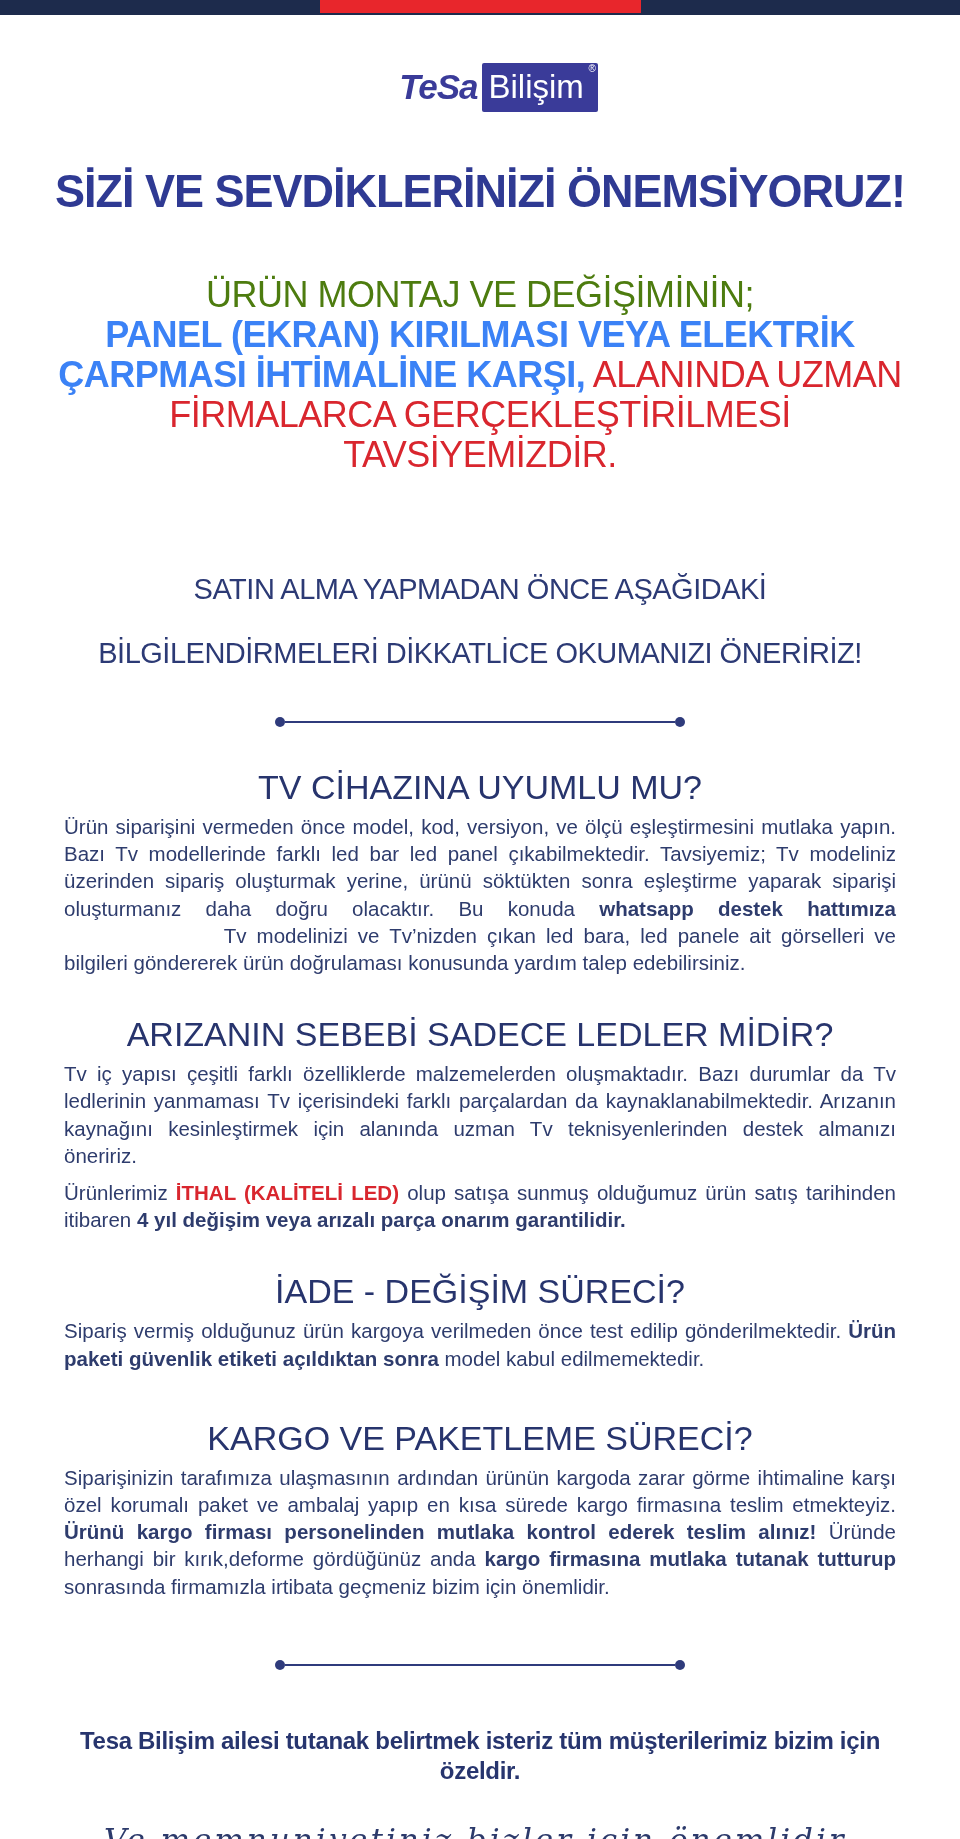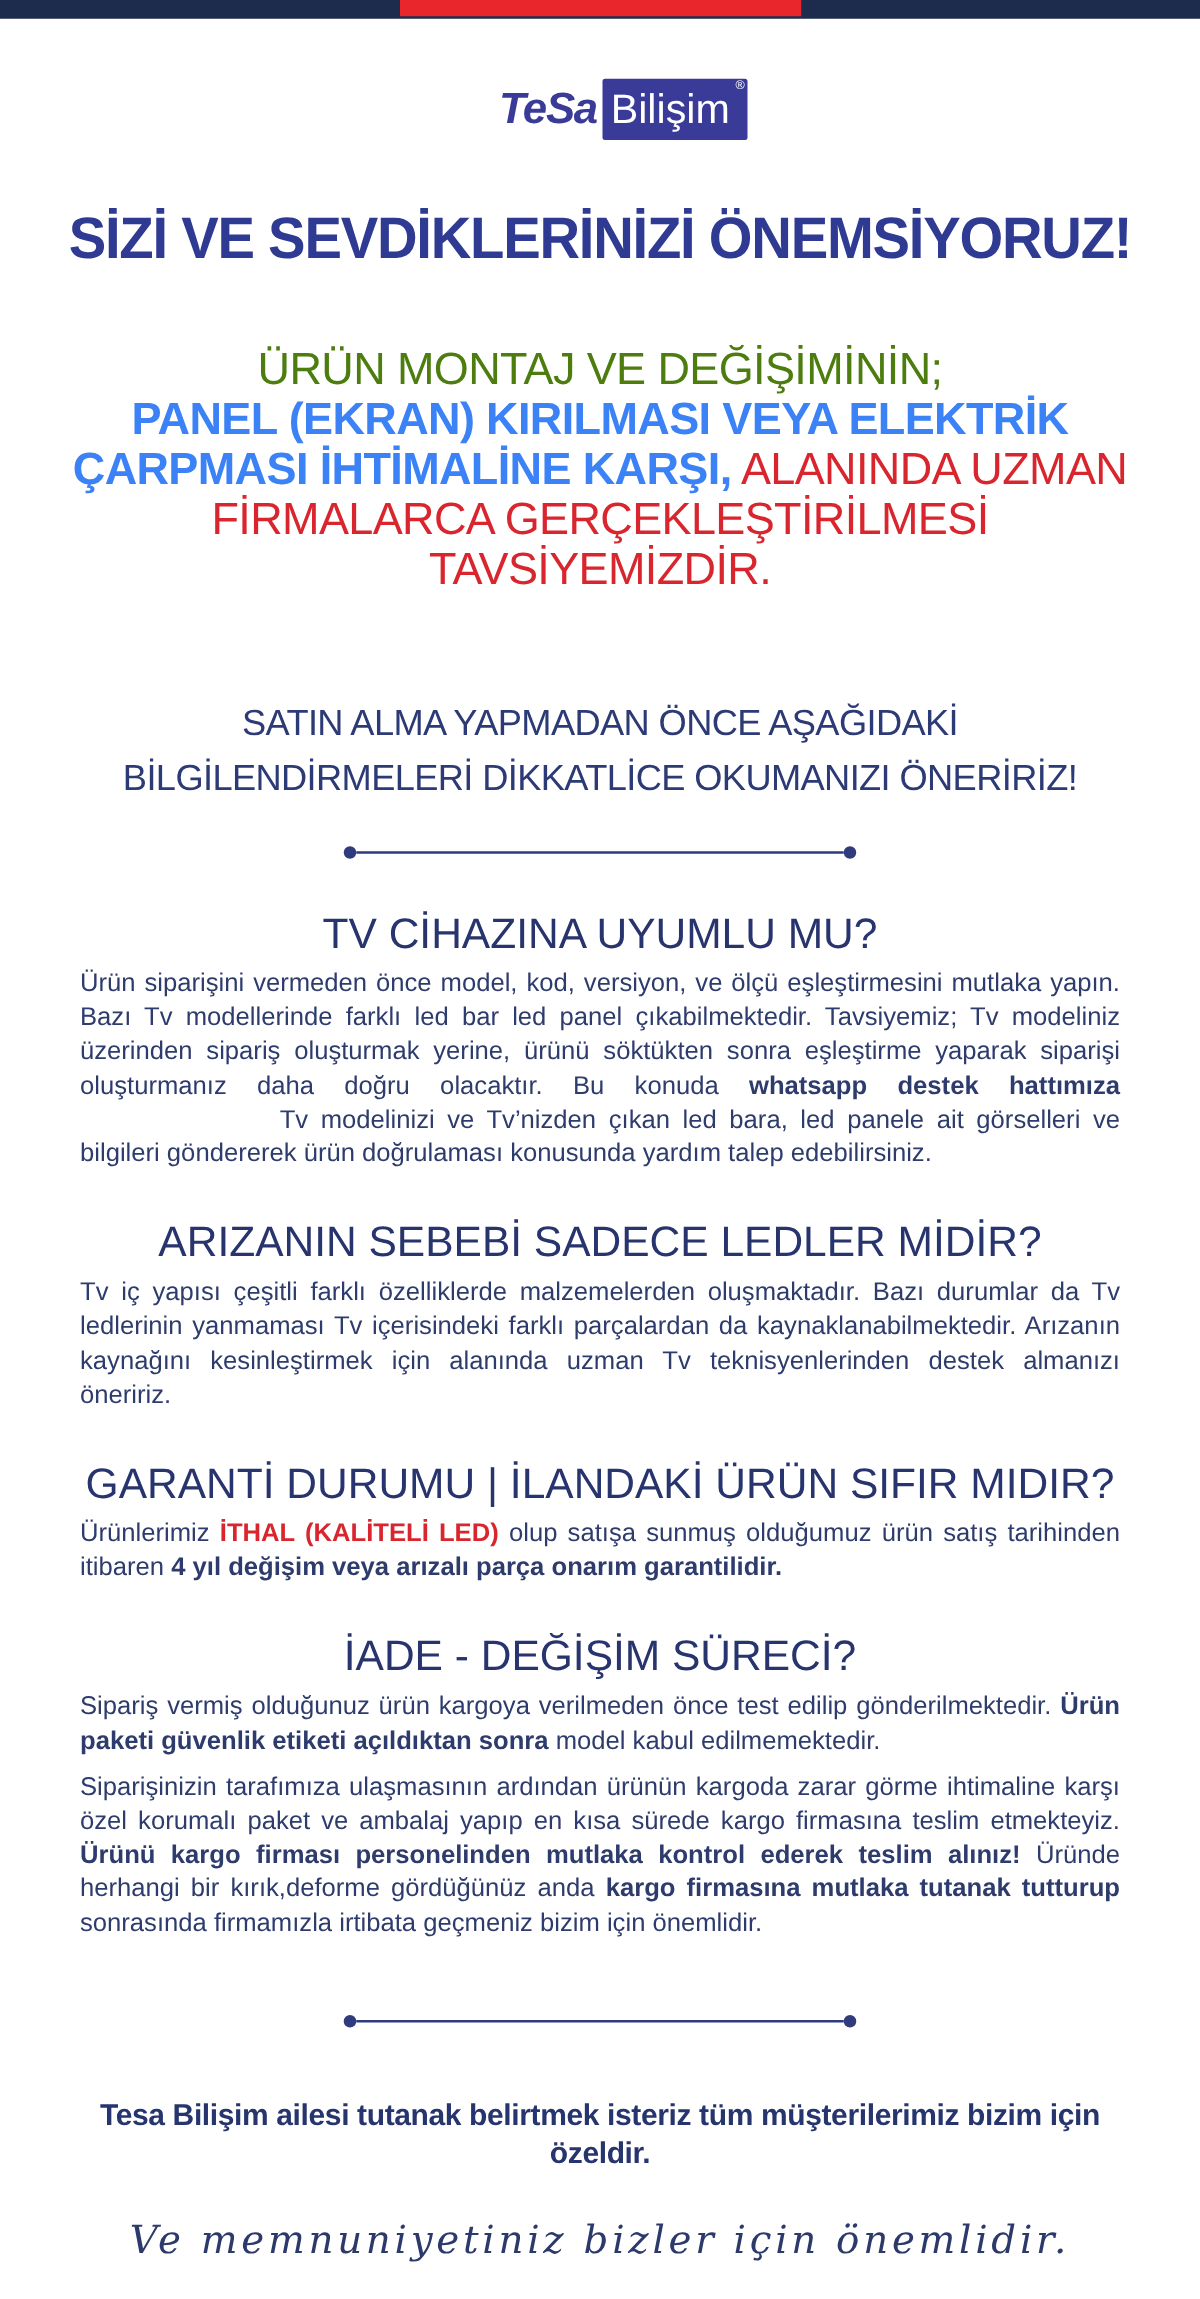--- a/index.html
+++ b/index.html
@@ -46,21 +46,21 @@
   .warning{
     margin:62px auto 0;width:850px;text-align:center;
     font-size:36px;line-height:40px;color:var(--heading-navy);letter-spacing:-0.5px;
   }
   .seg-wn{font-weight:normal;color:#4d7c0f;}
   .seg-wb{font-weight:bold;color:#3b82f6;}
   .seg-wr{font-weight:normal;color:var(--accent-red);}
   
   .notice{
     margin:82px auto 0;width:780px;text-align:center;
-    font-size:29px;line-height:44px;font-weight:normal;color:#2c3a75;letter-spacing:-0.5px;
+    font-size:29px;line-height:64px;font-weight:normal;color:#2c3a75;letter-spacing:-0.5px;
   }
   
   .divider{width:410px;margin:32px auto 0;display:flex;align-items:center;}
   .divider .dot{width:10px;height:10px;border-radius:50%;background:var(--divider-navy);}
   .divider .line{flex:1;height:2.5px;background:var(--divider-navy);}
   .divider.bottom{margin-top:60px;}
   
   .section h2{
     margin-top:42px;text-align:center;
     font-size:34px;line-height:32px;font-weight:normal;color:var(--heading-navy);
@@ -119,30 +119,30 @@
   <h2>TV CİHAZINA UYUMLU MU?</h2>
   <p><span class="seg-n">Ürün siparişini vermeden önce model, kod, versiyon, ve ölçü eşleştirmesini mutlaka yapın. Bazı Tv modellerinde farklı led bar led panel çıkabilmektedir. Tavsiyemiz; Tv modeliniz üzerinden sipariş oluşturmak yerine, ürünü söktükten sonra eşleştirme yaparak siparişi oluşturmanız daha doğru olacaktır. Bu konuda </span><span class="seg-b">whatsapp destek hattımıza</span><span class="seg-gap"></span><span class="seg-n"> Tv modelinizi ve Tv’nizden çıkan led bara, led panele ait görselleri ve bilgileri göndererek ürün doğrulaması konusunda yardım talep edebilirsiniz.</span></p>
 </section>
 
 <section class="section">
   <h2>ARIZANIN SEBEBİ SADECE LEDLER MİDİR?</h2>
   <p><span class="seg-n">Tv iç yapısı çeşitli farklı özelliklerde malzemelerden oluşmaktadır. Bazı durumlar da Tv ledlerinin yanmaması Tv içerisindeki farklı parçalardan da kaynaklanabilmektedir. Arızanın kaynağını kesinleştirmek için alanında uzman Tv teknisyenlerinden destek almanızı öneririz.</span></p>
 </section>
 
 <section class="section">
-  <h2>GARANTİ DURUMU | İLANDAKİ ÜRÜN SIFIR MIDIR?</h2>
   <p><span class="seg-n">Ürünlerimiz </span><span class="seg-rb">İTHAL (KALİTELİ LED)</span><span class="seg-n"> olup satışa sunmuş olduğumuz ürün satış tarihinden itibaren </span><span class="seg-b">4 yıl değişim veya arızalı parça onarım garantilidir.</span></p>
 </section>
 
 <section class="section">
   <h2>İADE - DEĞİŞİM SÜRECİ?</h2>
   <p><span class="seg-n">Sipariş vermiş olduğunuz ürün kargoya verilmeden önce test edilip gönderilmektedir. </span><span class="seg-b">Ürün paketi güvenlik etiketi açıldıktan sonra</span><span class="seg-n"> model kabul edilmemektedir.</span></p>
 </section>
 
 <section class="section kargo">
+  <h2>KARGO VE PAKETLEME SÜRECİ?</h2>
   <p><span class="seg-n">Siparişinizin tarafımıza ulaşmasının ardından ürünün kargoda zarar görme ihtimaline karşı özel korumalı paket ve ambalaj yapıp en kısa sürede kargo firmasına teslim etmekteyiz. </span><span class="seg-b">Ürünü kargo firması personelinden mutlaka kontrol ederek teslim alınız!</span><span class="seg-n"> Üründe herhangi bir kırık,deforme gördüğünüz anda </span><span class="seg-b">kargo firmasına mutlaka tutanak tutturup</span><span class="seg-n"> sonrasında firmamızla irtibata geçmeniz bizim için önemlidir.</span></p>
 </section>
 
 <div class="divider bottom">
   <span class="dot"></span>
   <span class="line"></span>
   <span class="dot"></span>
 </div>
 
 <p class="statement">Tesa Bilişim ailesi tutanak belirtmek isteriz tüm müşterilerimiz bizim için özeldir.</p>

